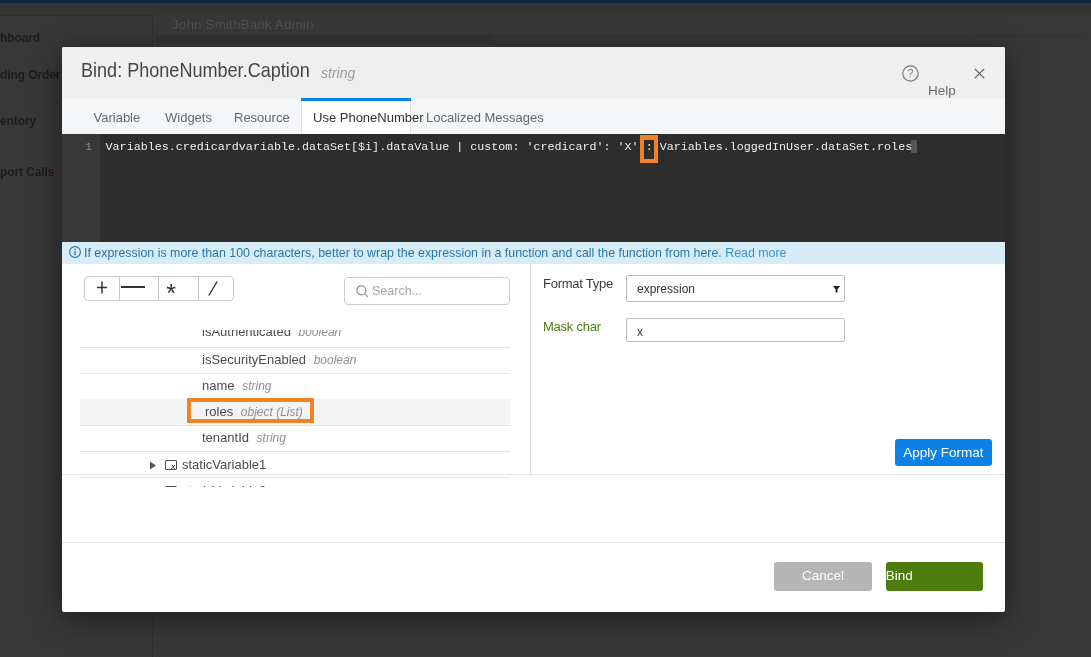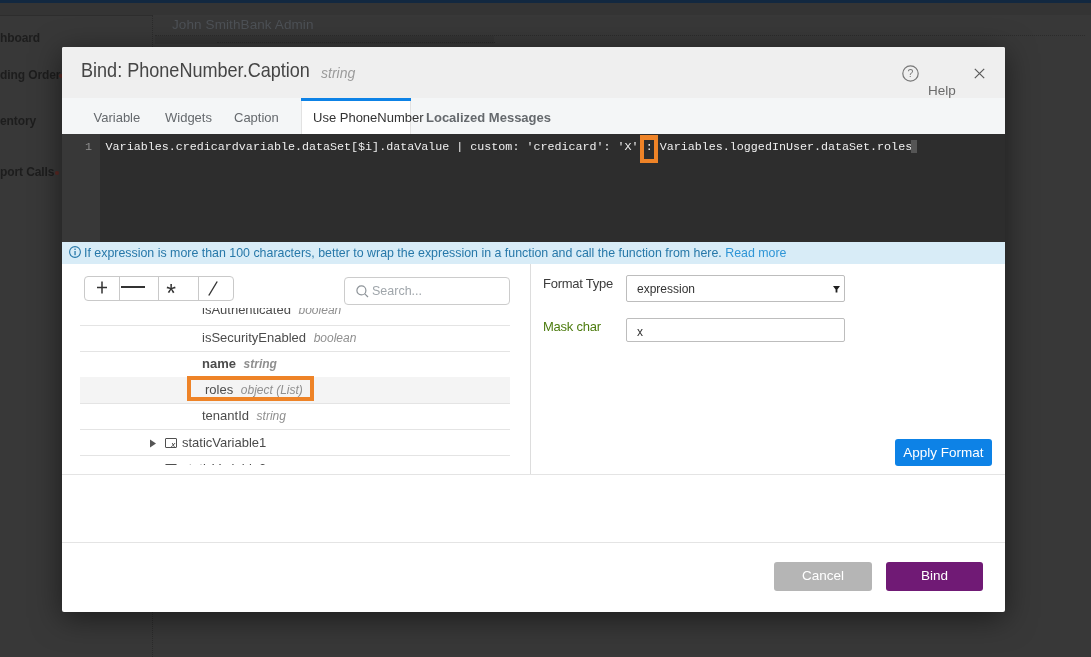--- a/index.html
+++ b/index.html
@@ -43,23 +43,23 @@
   <svg class="ab" style="left:912px;top:20.5px;" width="11" height="11" viewBox="0 0 11 11">
     <path d="M0.8 0.8 L10.2 10.2 M10.2 0.8 L0.8 10.2" stroke="#5a5a5a" stroke-width="1.2"></path>
   </svg>
 
   <div class="ab" style="left:0;top:51px;width:943px;height:36px;background:#f4f6f7;"></div>
   <div class="ab" style="left:239px;top:54px;width:110px;height:33px;background:#ffffff;border-left:1px solid #e2e2e2;border-right:1px solid #e2e2e2;box-sizing:border-box;"></div>
   <div class="ab" style="left:239px;top:51px;width:110px;height:3px;background:#0d82e6;"></div>
   <div class="ab" style="left:0;top:51px;width:1029px;height:36px;font-size:13px;color:#65696d;">
     <span class="ab" style="left:31.5px;top:12px;">Variable</span>
     <span class="ab" style="left:103px;top:12px;">Widgets</span>
-    <span class="ab" style="left:172px;top:12px;">Caption</span>
+    <span class="ab" style="left:172px;top:12px;">Resource</span>
     <span class="ab" style="left:251px;top:12px;color:#333;">Use PhoneNumber</span>
-    <span class="ab" style="left:364px;top:12px;font-weight:bold;">Localized Messages</span>
+    <span class="ab" style="left:364px;top:12px;">Localized Messages</span>
   </div>
 
   <div class="ab" style="left:0;top:87px;width:943px;height:107.5px;background:#2d2d2d;"></div>
   <div class="ab" style="left:0;top:87px;width:38px;height:107.5px;background:#383838;"></div>
   <div class="ab" style="left:0;top:93px;width:30px;text-align:right;font-family:'Liberation Mono',monospace;font-size:11.7px;color:#909090;">1</div>
   <div class="ab" style="left:43.6px;top:93px;font-family:'Liberation Mono',monospace;font-size:11.7px;color:#efefef;white-space:pre;">Variables.credicardvariable.dataSet[$i].dataValue | custom: 'credicard': 'X' : Variables.loggedInUser.dataSet.roles</div>
 
   <div class="ab" style="left:849px;top:93px;width:6px;height:13px;background:#555;"></div>
 
   <div class="ab" style="left:578px;top:87.5px;width:18px;height:28.5px;border:4.5px solid #ee8327;border-top-width:5px;box-sizing:border-box;"></div>
@@ -85,33 +85,33 @@
       <path d="M9.2 0.5 L0.8 14.5" stroke="#333" stroke-width="1.4"></path>
     </svg>
 
   <div class="ab" style="left:281.5px;top:230px;width:166px;height:27.5px;border:1px solid #ccc;border-radius:4px;box-sizing:border-box;background:#fff;"></div>
   <svg class="ab" style="left:294px;top:237.5px;" width="13" height="13" viewBox="0 0 13 13">
     <circle cx="5.4" cy="5.4" r="4.5" fill="none" stroke="#8d9398" stroke-width="1.2"></circle>
     <path d="M8.8 8.8 L12 12" stroke="#8d9398" stroke-width="1.2"></path>
   </svg>
   <div class="ab" style="left:310px;top:237px;font-size:12.5px;color:#a0a6ab;">Search...</div>
 
-  <div class="ab" style="left:0;top:261px;width:530px;height:157px;overflow:hidden;">
+  <div class="ab" style="left:0;top:283px;width:530px;height:157px;overflow:hidden;">
 
     <div class="ab" style="left:18px;top:16.5px;width:430px;height:1px;background:#e4e4e4;"></div>
     <div class="ab" style="left:18px;top:42.5px;width:430px;height:1px;background:#e4e4e4;"></div>
     <div class="ab" style="left:18px;top:68.5px;width:430px;height:1px;background:#e4e4e4;"></div>
     <div class="ab" style="left:18px;top:68.5px;width:430px;height:26px;background:#f4f4f4;"></div>
     <div class="ab" style="left:18px;top:94.5px;width:430px;height:1px;background:#e4e4e4;"></div>
     <div class="ab" style="left:18px;top:120.5px;width:430px;height:1px;background:#e4e4e4;"></div>
     <div class="ab" style="left:18px;top:146.5px;width:430px;height:1px;background:#e4e4e4;"></div>
 
     <div class="ab" style="left:140px;top:-6.5px;font-size:13px;color:#4c4c4c;">isAuthenticated <span style="font-size:12px;font-style:italic;color:#8f8f8f;margin-left:4px;">boolean</span></div>
     <div class="ab" style="left:140px;top:22px;font-size:13px;color:#4c4c4c;">isSecurityEnabled <span style="font-size:12px;font-style:italic;color:#8f8f8f;margin-left:4px;">boolean</span></div>
-    <div class="ab" style="left:140px;top:48px;font-size:13px;color:#4c4c4c;font-weight:bold;">name <span style="font-size:12px;font-style:italic;color:#8f8f8f;margin-left:4px;">string</span></div>
+    <div class="ab" style="left:140px;top:48px;font-size:13px;color:#4c4c4c;">name <span style="font-size:12px;font-style:italic;color:#8f8f8f;margin-left:4px;">string</span></div>
     <div class="ab" style="left:143px;top:74px;font-size:13px;color:#4c4c4c;">roles <span style="font-size:12px;font-style:italic;color:#8f8f8f;margin-left:4px;">object (List)</span></div>
     <div class="ab" style="left:124.7px;top:67.9px;width:127.6px;height:25.6px;border:4.5px solid #ee8327;box-sizing:border-box;"></div>
     <div class="ab" style="left:140px;top:100px;font-size:13px;color:#4c4c4c;">tenantId <span style="font-size:12px;font-style:italic;color:#8f8f8f;margin-left:4px;">string</span></div>
 
     <div class="ab" style="left:86.8px;top:130.8px;"></div>
     <svg class="ab" style="left:86.8px;top:131px;" width="8" height="9" viewBox="0 0 8 9">
         <path d="M1 0.5 L7 4.5 L1 8.5 Z" fill="#555"></path>
       </svg>
     <div class="ab" style="left:102.7px;top:129.5px;width:12px;height:10.5px;border:1px solid #4f4f4f;border-radius:1px;box-sizing:border-box;background:#fff;">
         <span style="position:absolute;right:0.5px;bottom:-1.5px;font-size:8px;font-style:italic;color:#222;">x</span>
@@ -134,14 +134,14 @@
   <div class="ab" style="left:481px;top:271.8px;font-size:13px;letter-spacing:-0.25px;color:#4d7c0f;">Mask char</div>
   <div class="ab" style="left:563.9px;top:270.8px;width:219px;height:24.7px;border:1px solid #bdbdbd;border-radius:2px;box-sizing:border-box;background:#fff;"></div>
   <div class="ab" style="left:575px;top:277.6px;font-size:12px;color:#333;">x</div>
 
   <div class="ab" style="left:832.8px;top:391.8px;width:97px;height:27.5px;background:#0d82e6;border-radius:3px;color:#fff;font-size:13.5px;text-align:center;line-height:27.5px;">Apply Format</div>
 
   <div class="ab" style="left:0;top:426.5px;width:943px;height:1px;background:#e4e4e4;"></div>
   <div class="ab" style="left:0;top:494.5px;width:943px;height:1px;background:#e4e4e4;"></div>
 
   <div class="ab" style="left:712.2px;top:515.4px;width:97.5px;height:28.7px;background:#b5b5b5;border-radius:3px;color:#fff;font-size:13.5px;text-align:center;line-height:28.7px;">Cancel</div>
-  <div class="ab" style="left:823.7px;top:515.4px;width:97.5px;height:28.7px;background:#701a75;border-radius:3px;color:#fff;font-size:13.5px;text-align:center;line-height:28.7px;">Bind</div>
+  <div class="ab" style="left:823.7px;top:515.4px;width:97.5px;height:28.7px;background:#4d7c0f;border-radius:3px;color:#fff;font-size:13.5px;text-align:left;line-height:28.7px;">Bind</div>
 </div>
 
 </body></html>

